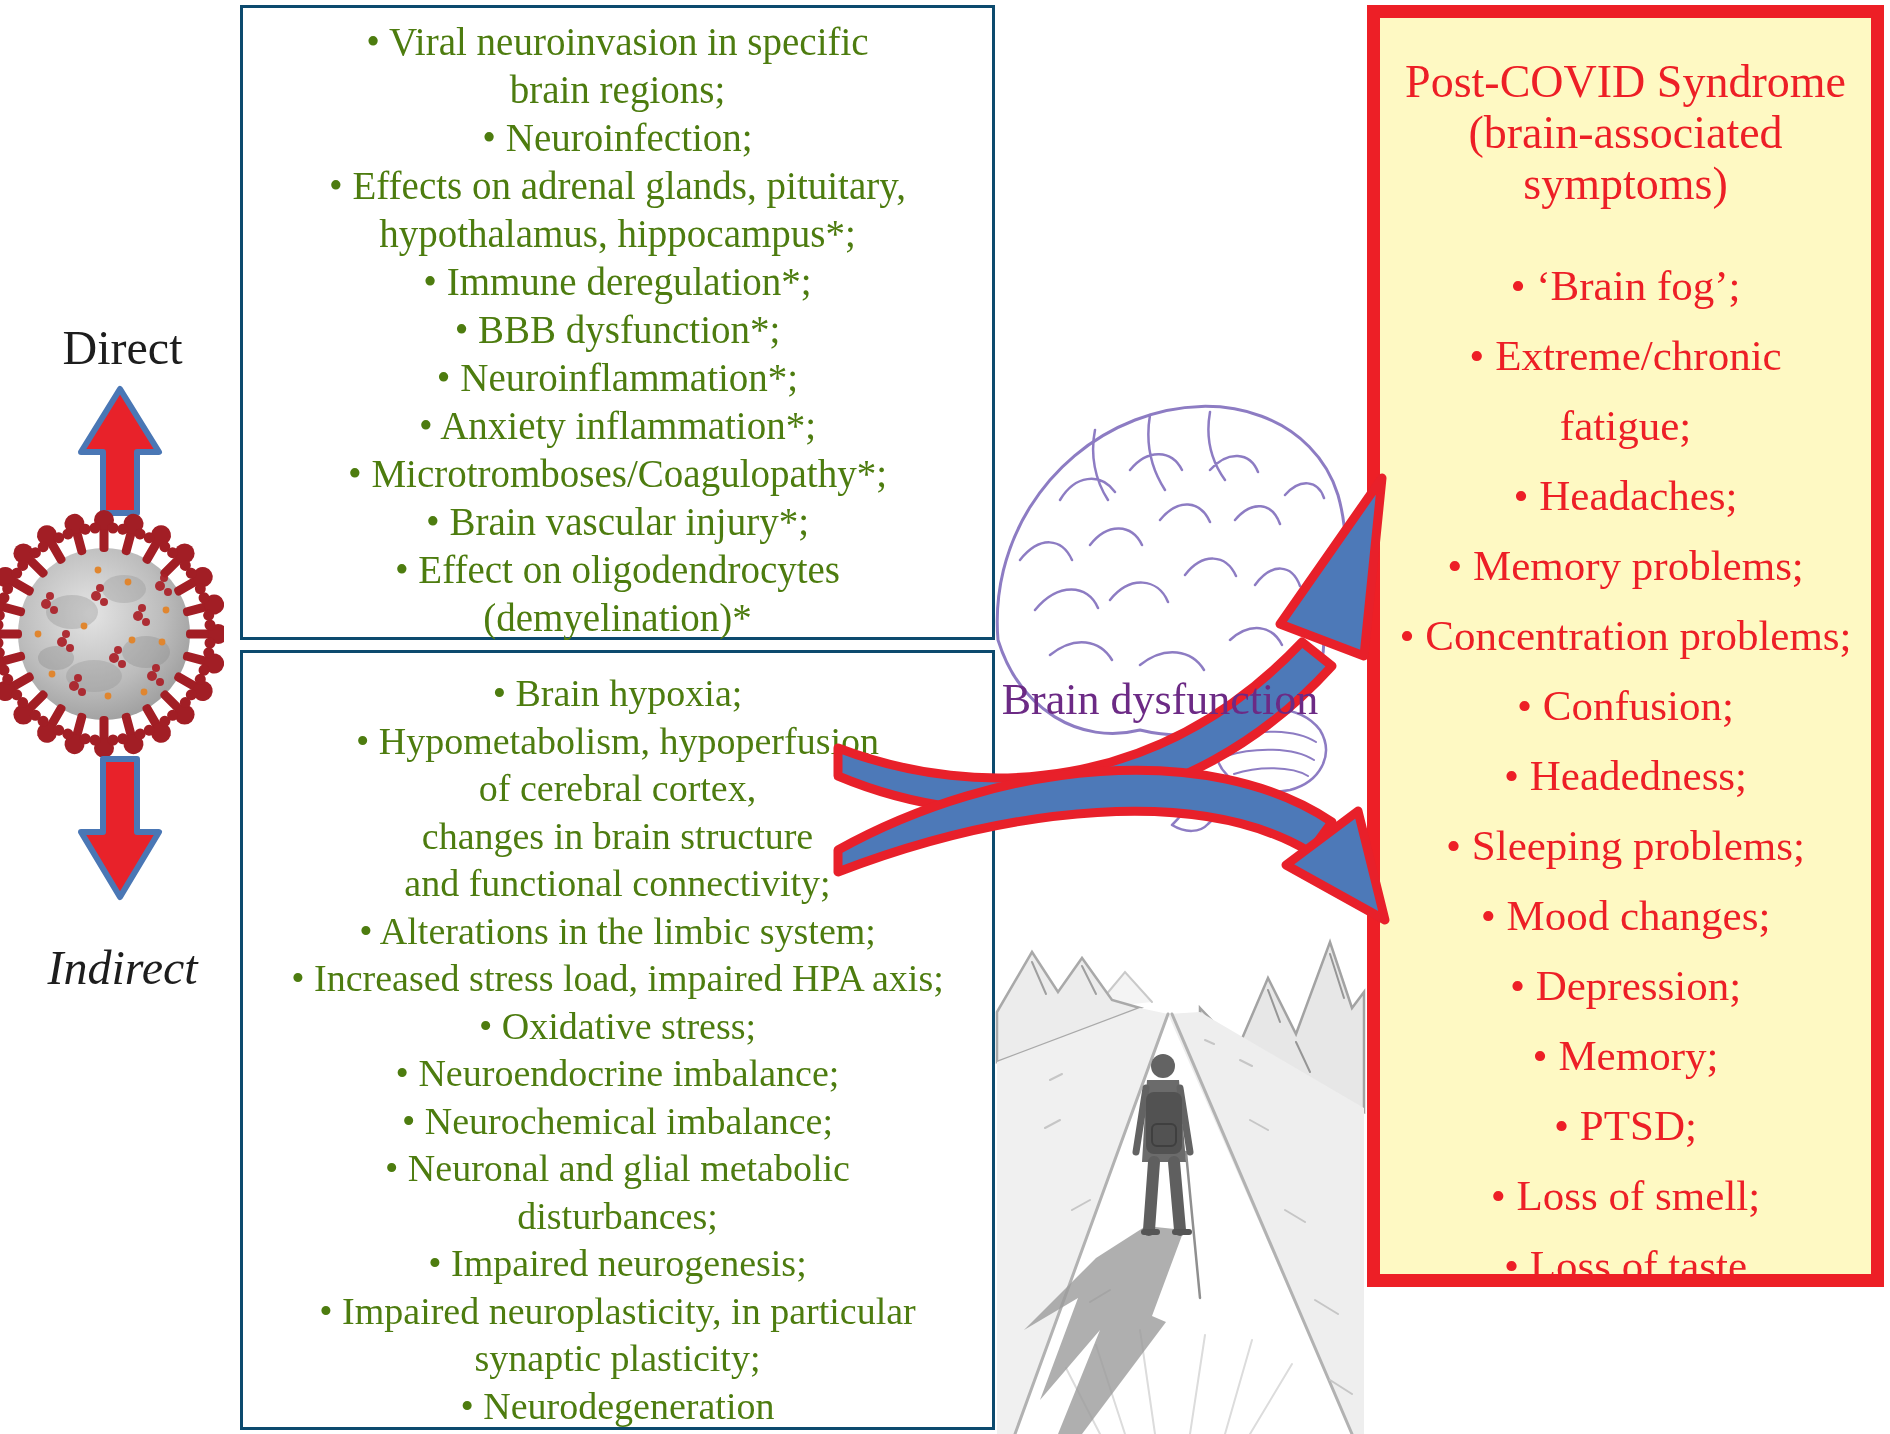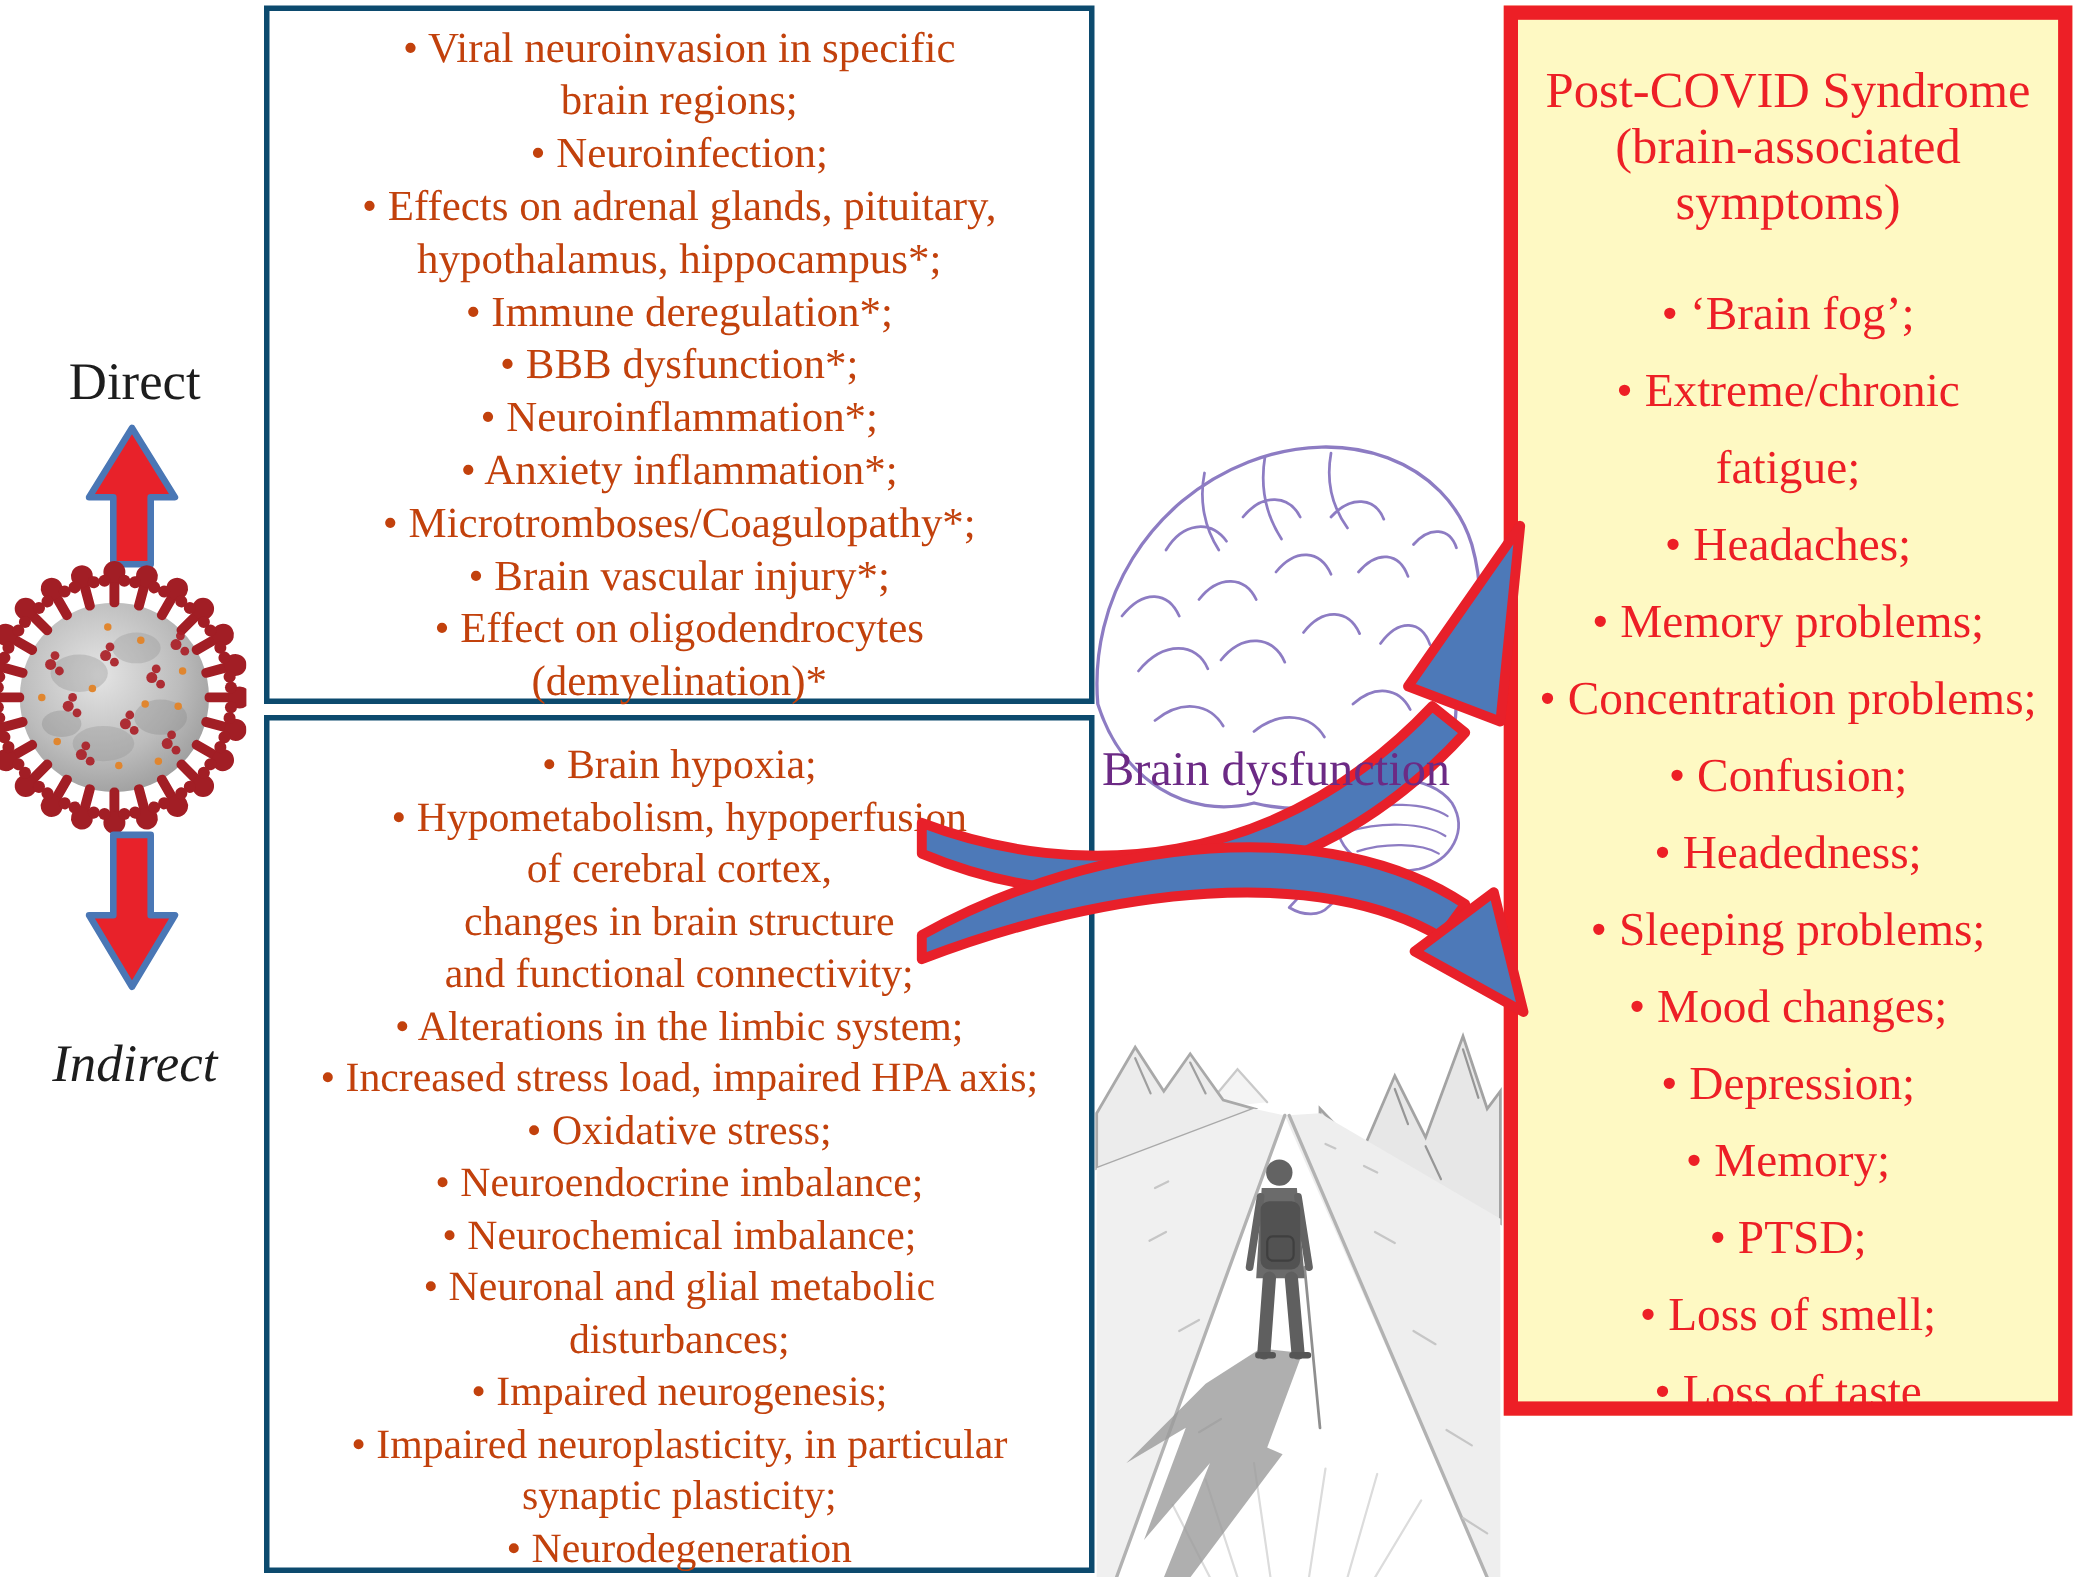--- a/index.html
+++ b/index.html
@@ -8,22 +8,22 @@
     font-family:"Liberation Serif","DejaVu Serif",serif;overflow:hidden;
   }
   .side-label{
     position:absolute;left:0;width:245px;text-align:center;
     font-size:48px;color:#1d1d1d;
   }
   #direct-label{top:320px;}
   #indirect-label{top:940px;font-style:italic;}
   .abs{position:absolute;}
   .effects-box{
-    position:absolute;box-sizing:border-box;border:5px solid #0c4a6e;
-    background:#fff;text-align:center;color:#c2410c;
+    position:absolute;box-sizing:border-box;border:3px solid #0c4a6e;
+    background:#fff;text-align:center;color:#4d7c0f;
   }
   #direct-box{left:240px;top:5px;width:755px;height:635px;padding-top:10px;font-size:39px;}
   #direct-box .line{line-height:48px;}
   #indirect-box{left:240px;top:650px;width:755px;height:780px;padding-top:17px;font-size:38px;}
   #indirect-box .line{line-height:47.5px;}
   #postcovid-box{
     position:absolute;box-sizing:border-box;left:1367px;top:5px;width:517px;height:1282px;
     border:13px solid #ed1f26;background:#fef9c3;text-align:center;color:#ed1f26;z-index:1;
   }
   #postcovid-box .title{margin-top:38px;font-size:46px;}

